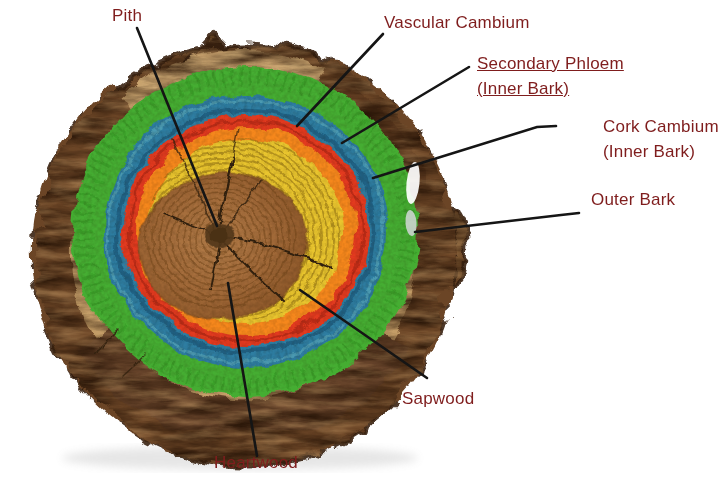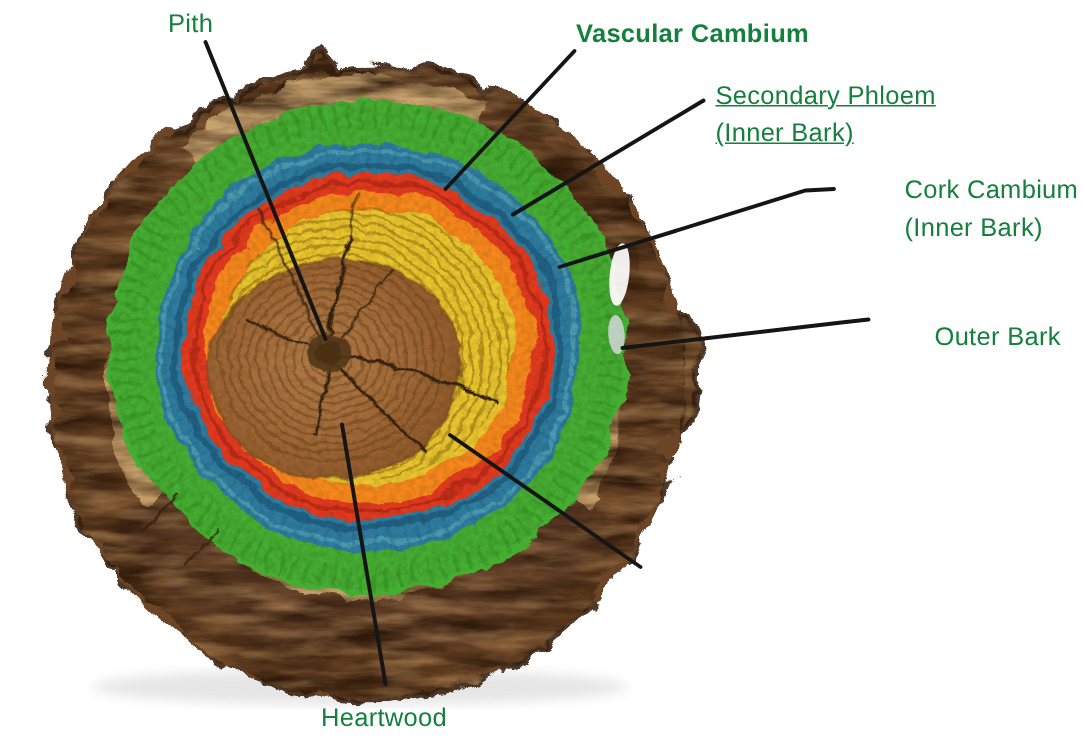--- a/index.html
+++ b/index.html
@@ -6,21 +6,21 @@
   .stage{
     position:relative;
     width:722px;height:500px;
     background:#ffffff;
     overflow:hidden;
     font-family:"Liberation Sans","DejaVu Sans",sans-serif;
   }
   .art{position:absolute;left:0;top:0;width:722px;height:500px;}
   .label{
     position:absolute;
-    color:#15803d;
+    color:#7f1d1d;
     font-size:17px;
     line-height:25px;
     letter-spacing:0.2px;
     white-space:nowrap;
   }
   .label span{display:block;}
 </style>
 </head>
 <body>
 
@@ -186,30 +186,33 @@
       <polyline points="556,126 537,127 373,178"></polyline>
       <polyline points="579,213 561,215 415,232"></polyline>
       <polyline points="300,290 427,378"></polyline>
       <polyline points="228,283 257,456"></polyline>
     </g>
   </svg>
 
   <div class="label" style="left:112px;top:3px;">
     <span>Pith</span>
   </div>
-  <div class="label" style="left:384px;top:10px;font-weight:bold;">
+  <div class="label" style="left:384px;top:10px;">
     <span>Vascular Cambium</span>
   </div>
   <div class="label" style="left:477px;top:51px;text-decoration:underline;">
     <span>Secondary Phloem</span>
     <span>(Inner Bark)</span>
   </div>
   <div class="label" style="left:559px;top:114px;margin-left:44px;">
     <span>Cork Cambium</span>
     <span>(Inner Bark)</span>
   </div>
-  <div class="label" style="left:591px;top:212px;margin-left:32px;">
+  <div class="label" style="left:591px;top:187px;">
     <span>Outer Bark</span>
   </div>
-  <div class="label" style="left:214px;top:466px;">
+  <div class="label" style="left:402px;top:386px;">
+    <span>Sapwood</span>
+  </div>
+  <div class="label" style="left:214px;top:450px;">
     <span>Heartwood</span>
   </div>
 </div>
 
 </body></html>

